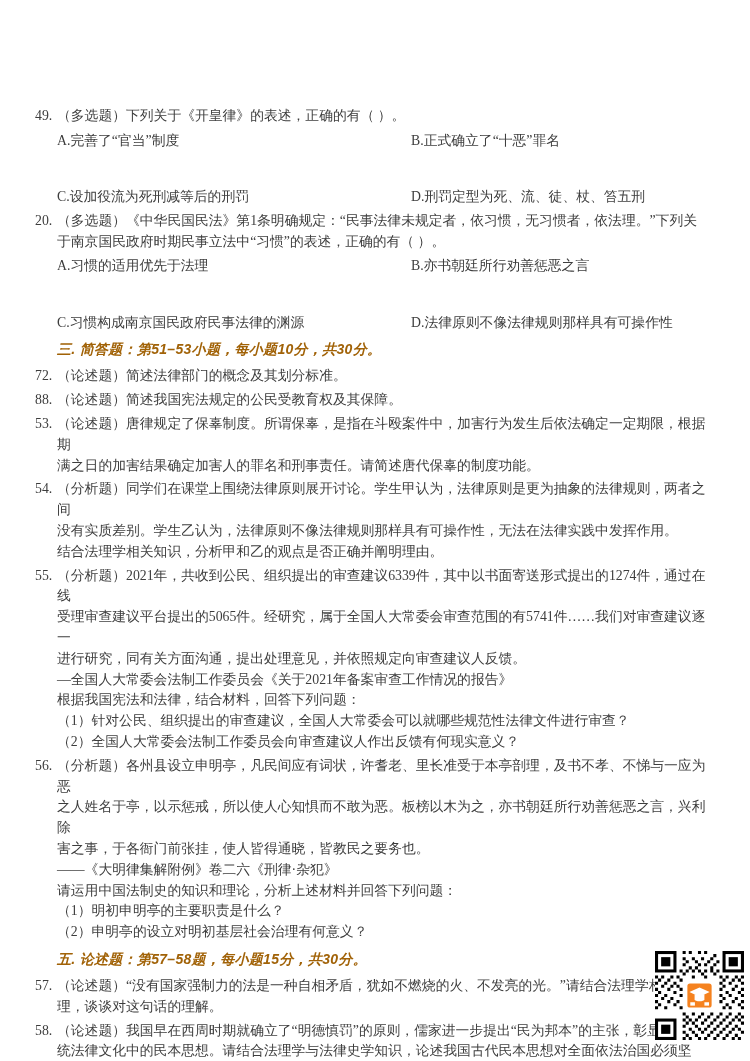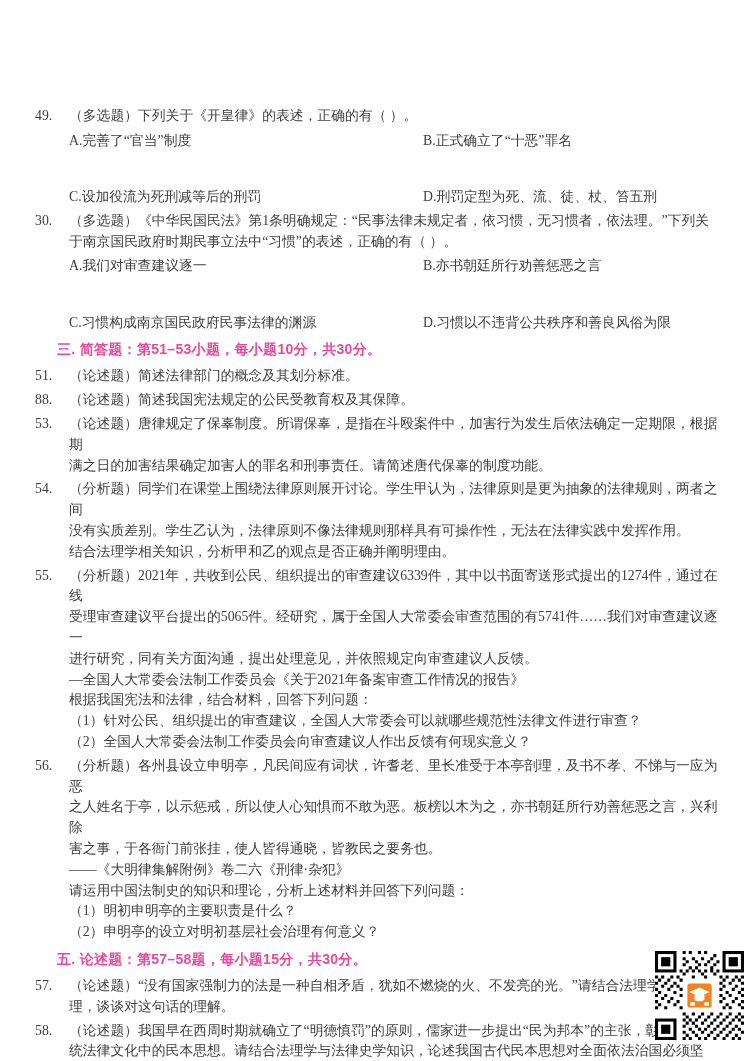--- a/index.html
+++ b/index.html
@@ -3,27 +3,27 @@
 <meta charset="utf-8">
 <style>
   html,body{margin:0;padding:0;}
   body{
     width:750px;height:1061px;background:#ffffff;position:relative;overflow:hidden;
     font-family:"Liberation Serif", serif;
   }
   .page{padding:106px 32px 0 35px;}
   .q{display:flex;margin-bottom:3px;color:#3d3d3d;font-size:13.8px;line-height:20.8px;}
   .qnum{width:22px;flex:none;}
-  .qbody{flex:1;min-width:0;margin-left:12px;}
+  .qbody{flex:1;min-width:0;}
   .qtext{white-space:pre-line;}
   .opts{display:grid;grid-template-columns:318px 1fr;margin-top:4px;row-gap:0;line-height:20.5px;gap:36px;}
   .sec{
     margin:8px 0 7px 22px;
     font-family:"Liberation Sans", sans-serif;
-    font-weight:bold;font-size:14px;color:#ec4899;letter-spacing:0.3px;
+    font-weight:bold;font-size:14px;color:#a16207;letter-spacing:0.3px;font-style:italic;
   }
   .footer-caption{
     position:absolute;top:1059px;right:102px;
     font-family:"Liberation Sans", sans-serif;font-weight:bold;
     font-size:16.5px;color:#ec4899;white-space:nowrap;
   }
   .qr{position:absolute;top:951px;right:6px;width:89px;height:89px;}
 </style>
 </head>
 <body>
@@ -37,37 +37,37 @@
       <div class="opts">
         <span>A.完善了“官当”制度</span>
         <span>B.正式确立了“十恶”罪名</span>
         <span>C.设加役流为死刑减等后的刑罚</span>
         <span>D.刑罚定型为死、流、徒、杖、笞五刑</span>
       </div>
     </div>
   </div>
 
   <div class="q">
-    <span class="qnum">30.</span>
+    <span class="qnum">20.</span>
     <div class="qbody">
       <div class="qtext">（多选题）《中华民国民法》第1条明确规定：“民事法律未规定者，依习惯，无习惯者，依法理。”下列关
 于南京国民政府时期民事立法中“习惯”的表述，正确的有（ ）。</div>
       <div class="opts">
-        <span>A.我们对审查建议逐一</span>
+        <span>A.习惯的适用优先于法理</span>
         <span>B.亦书朝廷所行劝善惩恶之言</span>
         <span>C.习惯构成南京国民政府民事法律的渊源</span>
-        <span>D.习惯以不违背公共秩序和善良风俗为限</span>
+        <span>D.法律原则不像法律规则那样具有可操作性</span>
       </div>
     </div>
   </div>
 
   <div class="sec">三. 简答题：第51–53小题，每小题10分，共30分。</div>
 
   <div class="q">
-    <span class="qnum">51.</span>
+    <span class="qnum">72.</span>
     <div class="qbody">
         <div class="qtext">（论述题）简述法律部门的概念及其划分标准。</div>
       </div>
   </div>
 
   <div class="q">
     <span class="qnum">88.</span>
     <div class="qbody">
         <div class="qtext">（论述题）简述我国宪法规定的公民受教育权及其保障。</div>
       </div>

